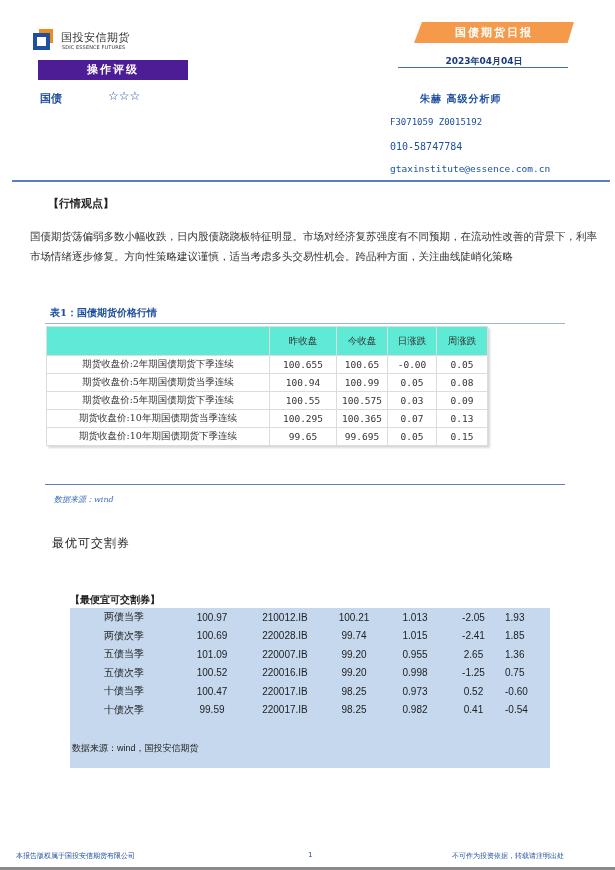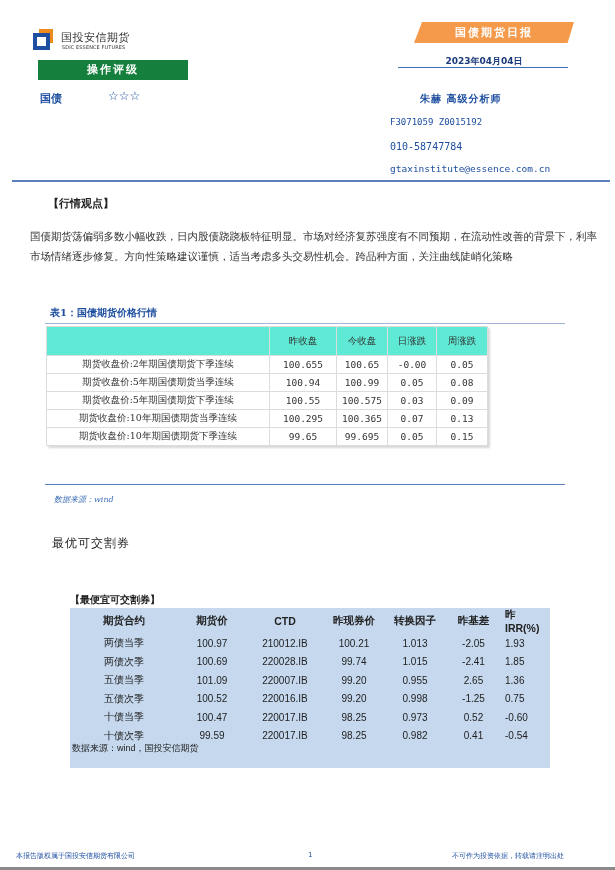--- a/index.html
+++ b/index.html
@@ -8,21 +8,21 @@
 
     
     .logo { left: 30px; top: 24px; width: 120px; height: 30px; }
     .logo-mark { position: absolute; left: 3px; top: 5px; width: 20px; height: 20px; }
     .logo-mark .blue { position: absolute; left: 0; top: 4px; width: 17px; height: 17px; background: #1e4fa0; }
     .logo-mark .white { position: absolute; left: 4px; top: 8px; width: 9px; height: 9px; background: #fff; }
     .logo-mark .orange { position: absolute; left: 6px; top: 0; width: 14px; height: 14px; border-top: 4px solid #f08c1e; border-right: 4px solid #f08c1e; box-sizing: border-box; }
     .logo-cn { position: absolute; left: 31px; top: 6px; font-size: 11px; color: #333; letter-spacing: 0.5px; white-space: nowrap; }
     .logo-en { position: absolute; left: 32px; top: 20px; font-size: 5px; color: #333; letter-spacing: 0.1px; white-space: nowrap; }
 
-    .rating-bar { left: 38px; top: 60px; width: 150px; height: 20px; background: #15803d; color: #fff; font-family: "DejaVu Serif", serif; font-weight: bold; font-size: 11px; line-height: 20px; text-align: center; letter-spacing: 2px; }
+    .rating-bar { left: 38px; top: 60px; width: 150px; height: 20px; background: #4c1d95; color: #fff; font-family: "DejaVu Serif", serif; font-weight: bold; font-size: 11px; line-height: 20px; text-align: center; letter-spacing: 2px; }
     .rating-label { left: 40px; top: 91px; font-family: "DejaVu Serif", serif; font-size: 11px; font-weight: bold; color: #1e4fa0; }
     .rating-stars { left: 108px; top: 89px; font-size: 12px; color: #1e4fa0; letter-spacing: 0px; }
 
     .report-banner { left: 414px; top: 22px; width: 160px; height: 21px; }
     .report-banner .shape { position: absolute; left: 0; top: 0; width: 160px; height: 21px; background: #f49a4a; clip-path: polygon(5% 0, 100% 0, 96% 100%, 0 100%); }
     .report-banner .text { position: absolute; left: 0; top: 0; width: 160px; height: 21px; line-height: 21px; text-align: center; color: #fff; font-family: "DejaVu Serif", serif; font-weight: bold; font-size: 11px; letter-spacing: 2px; }
     .date { left: 400px; top: 55px; width: 168px; text-align: center; font-size: 9px; font-weight: bold; color: #1a3a7a; }
     .date-line { left: 398px; top: 67px; width: 170px; height: 1px; background: #3a6bb5; }
 
     .analyst { left: 390px; top: 92px; font-family: "DejaVu Serif", serif; font-weight: bold; font-size: 10px; color: #1e4fa0; letter-spacing: 1px; margin-left: 30px; }
@@ -153,29 +153,20 @@
 </tbody>
   </table>
 <div class="abs t1-rule"></div>
 <div class="abs source1">数据来源：wind</div>
 
 <div class="abs ctd-heading">最优可交割券</div>
 <div class="abs ctd-title">【最便宜可交割券】</div>
 <div class="abs ctd-panel"></div>
 <table class="t2">
   <tbody>
-      <tr class="hdr">
-    <td class="k0">期货合约</td>
-    <td class="k1">期货价</td>
-    <td class="k2">CTD</td>
-    <td class="k3">昨现券价</td>
-    <td class="k4">转换因子</td>
-    <td class="k5">昨基差</td>
-    <td class="k6">昨IRR(%)</td>
-  </tr>
   <tr>
     <td class="k0">两债当季</td>
     <td class="k1">100.97</td>
     <td class="k2">210012.IB</td>
     <td class="k3">100.21</td>
     <td class="k4">1.013</td>
     <td class="k5">-2.05</td>
     <td class="k6">1.93</td>
   </tr>
   <tr>

